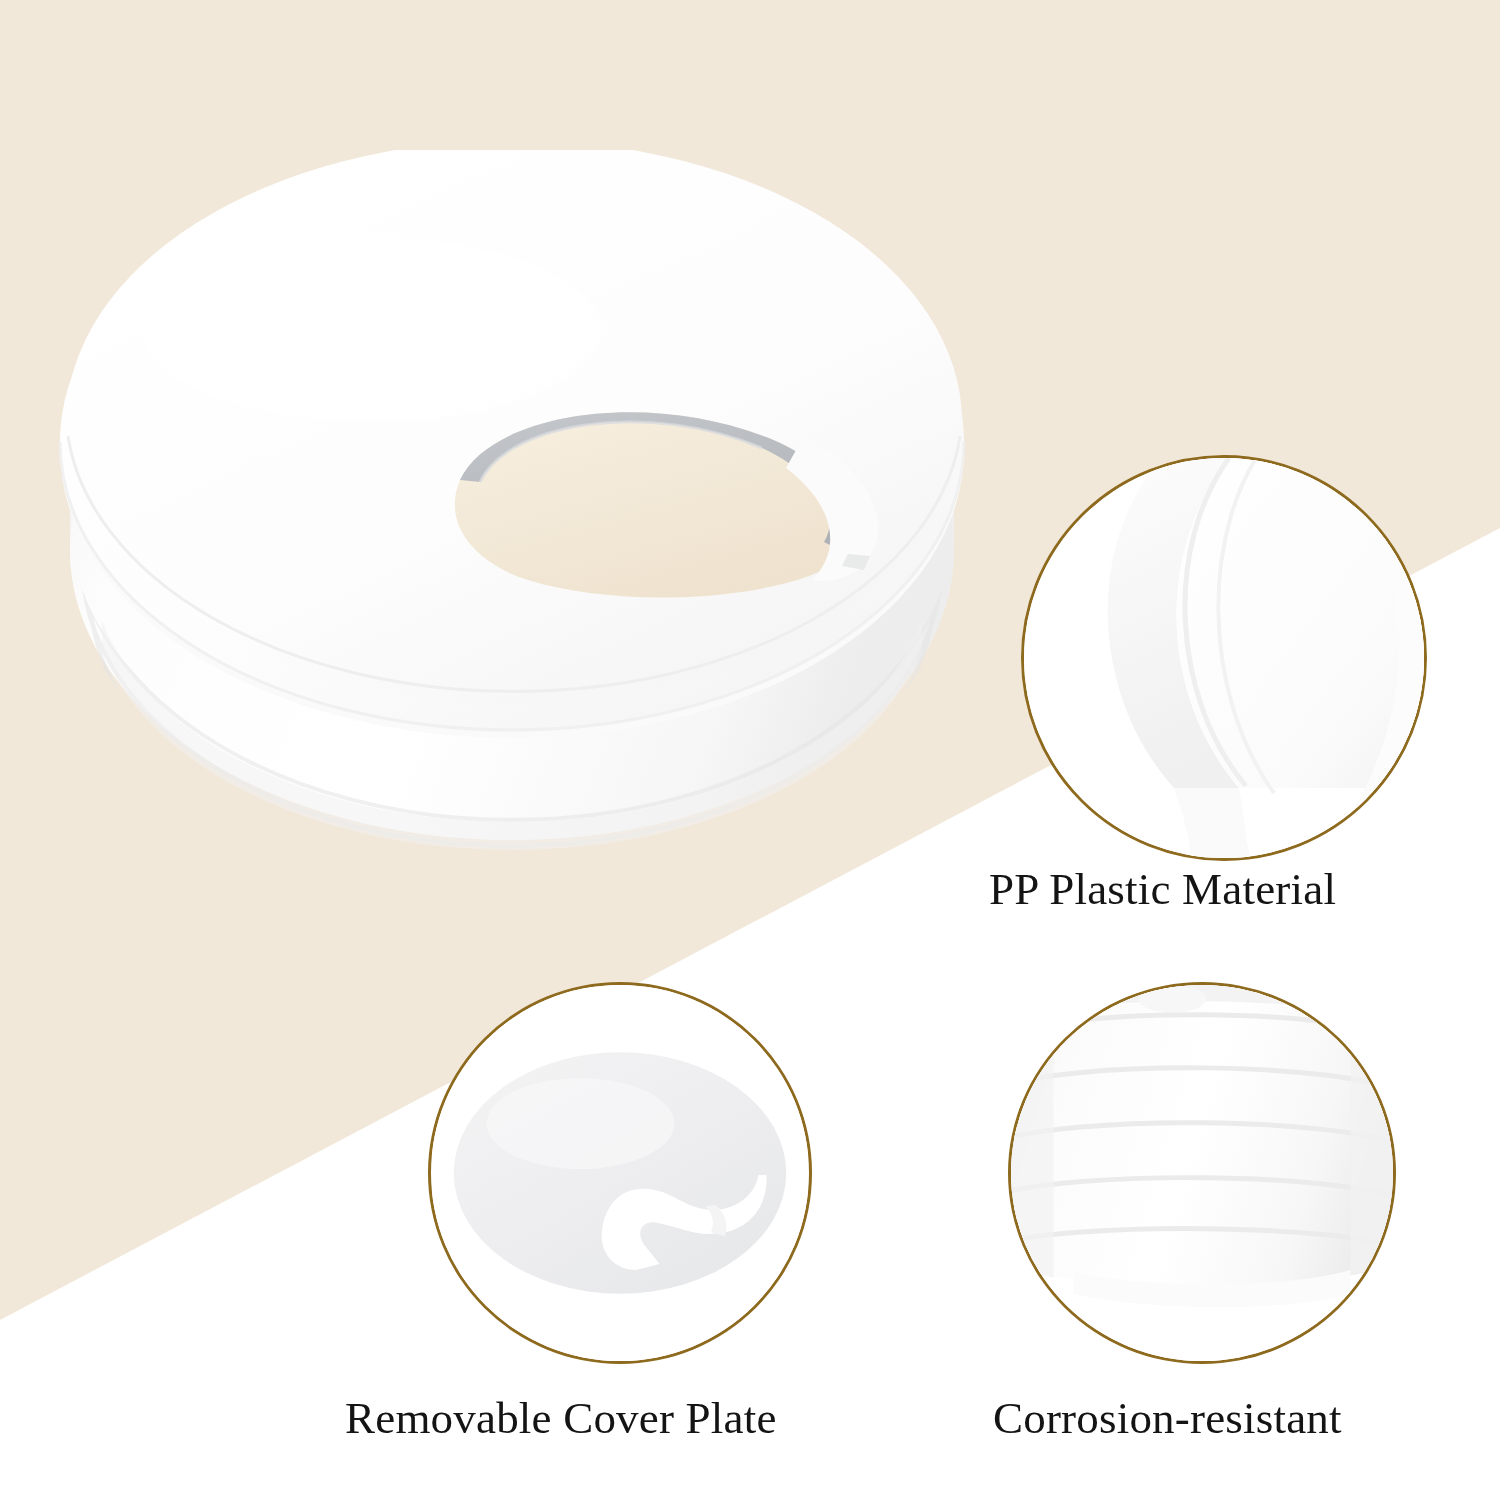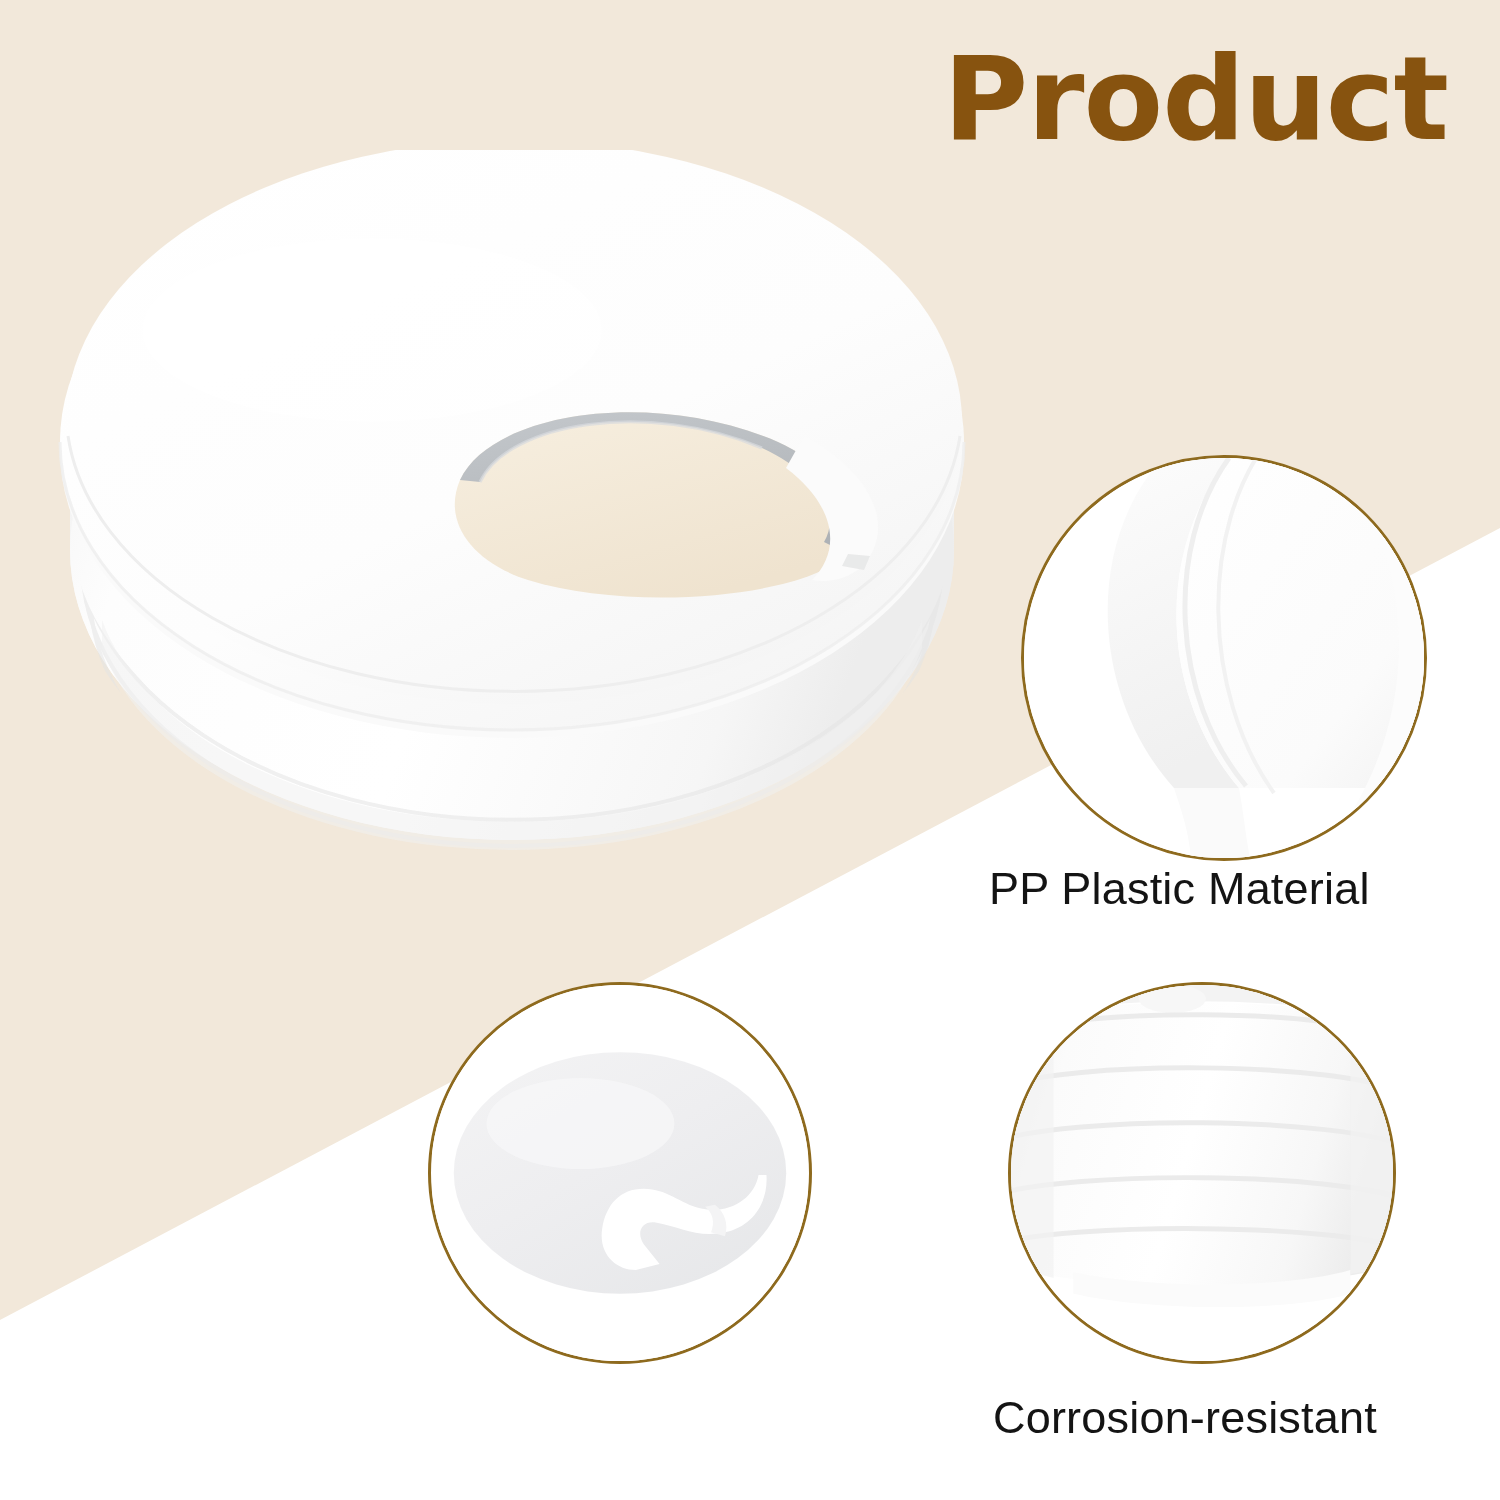--- a/index.html
+++ b/index.html
@@ -78,21 +78,21 @@
   }
   .detail svg { display: block; width: 100%; height: 100%; }
 
   .detail.d1 { left: 1021px; top: 455px; width: 406px; height: 406px; }
   .detail.d2 { left: 428px;  top: 982px; width: 384px; height: 382px; }
   .detail.d3 { left: 1008px; top: 982px; width: 388px; height: 382px; }
 
   
   .caption {
     position: absolute;
-    font-family: Liberation Sans, sans-serif;
+    font-family: Liberation Serif, serif;
     font-size: 45px;
     font-weight: 400;
     color: #141414;
     white-space: nowrap;
     letter-spacing: 0.2px;
     z-index: 45;
   }
   .caption.c1 { left: 989px; top: 863px; }
   .caption.c2 { left: 345px; top: 1392px; }
   .caption.c3 { left: 993px; top: 1392px; }
@@ -188,21 +188,20 @@
         <path d="M 806 404 L 828 406 L 822 420 L 800 416 Z" fill="#e9eaea"></path>
 
         <path d="M 438 332 C 466 272, 606 250, 720 298" fill="none" stroke="#d7dade" stroke-width="3" opacity="0.7"></path>
       </g>
 
       <ellipse cx="330" cy="180" rx="230" ry="92" fill="#ffffff" opacity="0.5"></ellipse>
     </svg>
   </div>
 
   <div class="title-block">
-    <span class="title-line l1">Product</span>
   </div>
 
   <div class="detail d1">
     <svg viewBox="0 0 400 400" xmlns="http://www.w3.org/2000/svg">
       <defs>
         <linearGradient id="d1a" x1="0" y1="0" x2="1" y2="1">
           <stop offset="0%" stop-color="#ffffff"></stop>
           <stop offset="70%" stop-color="#fbfbfb"></stop>
           <stop offset="100%" stop-color="#f1f1f1"></stop>
         </linearGradient>
@@ -292,15 +291,16 @@
       </g>
 
       <path d="M 60 290 C 140 308, 280 306, 340 288 L 340 312 C 280 330, 140 330, 60 312 Z" fill="#fbfbfb"></path>
 
       <path d="M -20 40 C 6 30, 22 28, 40 26 L 40 296 C 22 292, 6 288, -20 280 Z" fill="#f2f2f2" opacity="0.7"></path>
       <path d="M 340 34 C 366 38, 386 42, 400 46 L 400 276 C 386 282, 366 288, 340 292 Z" fill="#f2f2f2" opacity="0.7"></path>
     </svg>
   </div>
 
   <div class="caption c1">PP Plastic Material</div>
+  <div class="caption c2">Removable Cover Plate</div>
   <div class="caption c3">Corrosion-resistant</div>
 
 </div>
 
 </body></html>

